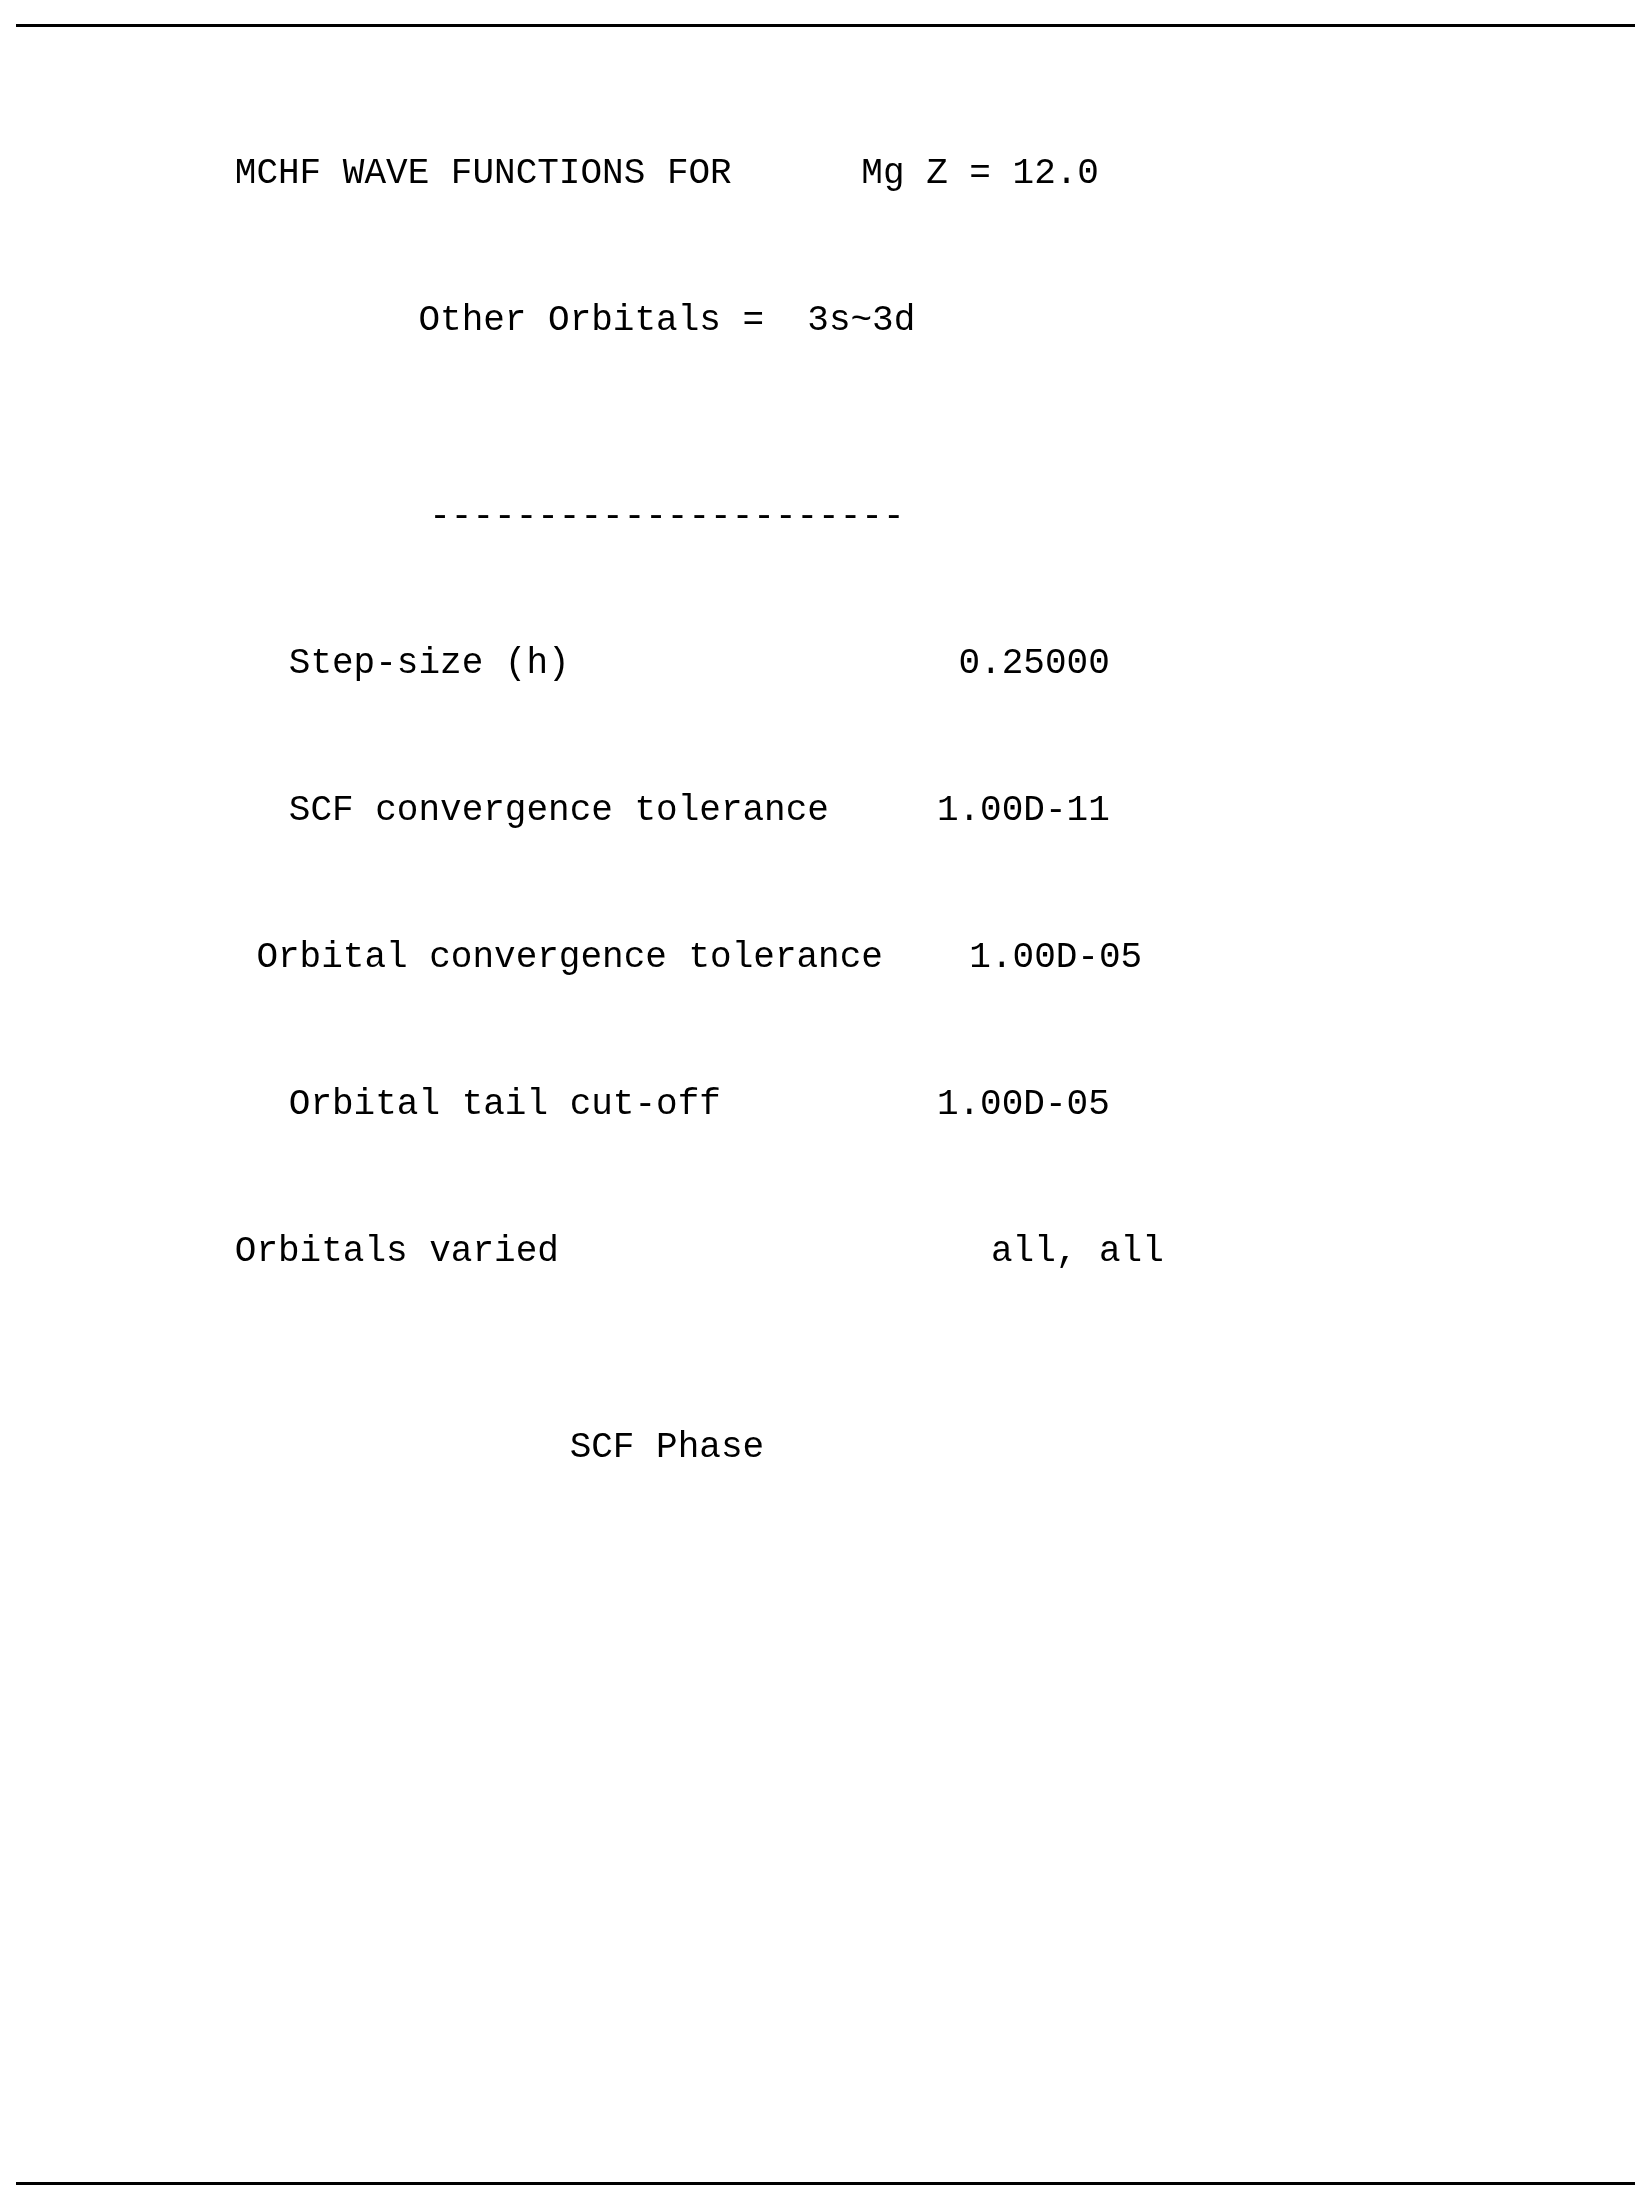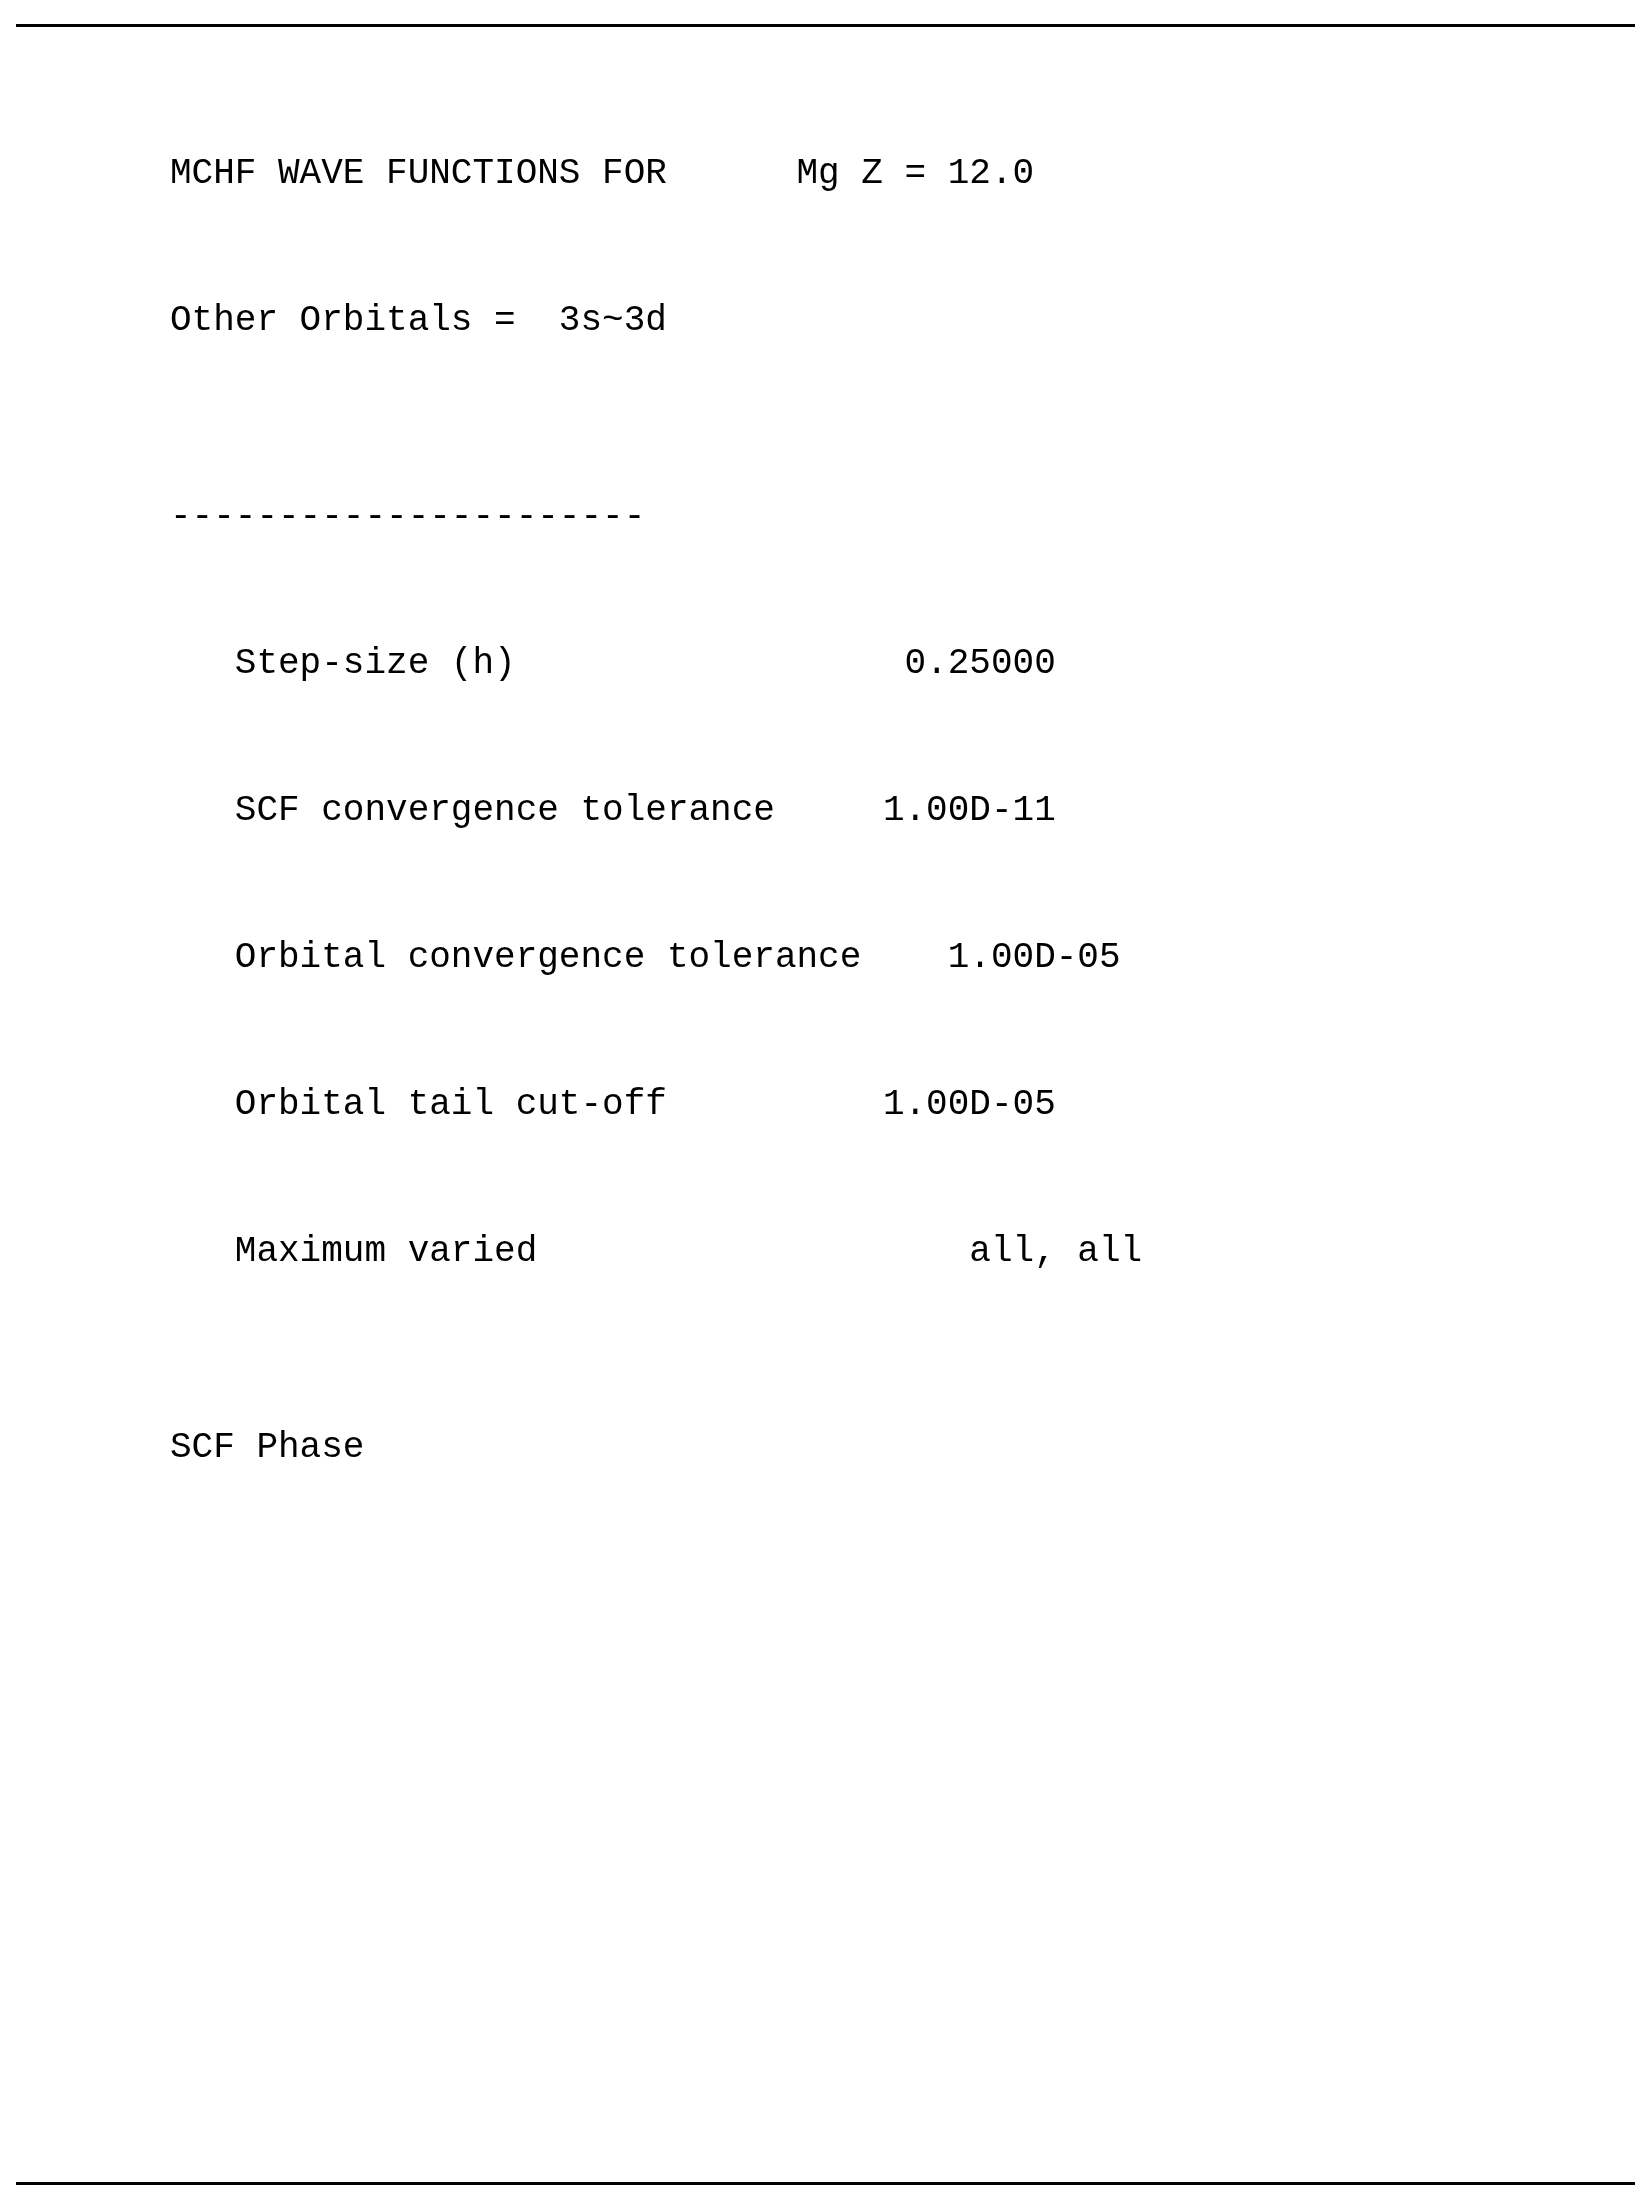--- a/index.html
+++ b/index.html
@@ -6,37 +6,37 @@
     body { width: 1646px; height: 2205px; position: relative; overflow: hidden; }
     .rule { position: absolute; left: 16.3px; width: 1619px; height: 2.5px; background: #000; }
     .rule.top { top: 24px; }
     .rule.bottom { top: 2182px; }
     .listing {
       position: absolute; left: 170px; top: 51px;
       font-family: "Liberation Mono", "DejaVu Sans Mono", monospace;
       font-size: 36px; line-height: 49px; color: #000;
       white-space: pre; letter-spacing: 0px;
     }
-    .line { display: block; height: 49px; }
+    .line { display: block; height: 49px; text-align: center; }
   </style>
 </head>
 <body>
 
 <div class="rule top"></div>
 
 <div class="listing">
   <span class="line">MCHF WAVE FUNCTIONS FOR      Mg Z = 12.0</span>
   <span class="line">Other Orbitals =  3s~3d</span>
 
   <span class="line">----------------------</span>
   <span class="line">   Step-size (h)                  0.25000</span>
   <span class="line">   SCF convergence tolerance     1.00D-11</span>
   <span class="line">   Orbital convergence tolerance    1.00D-05</span>
   <span class="line">   Orbital tail cut-off          1.00D-05</span>
-  <span class="line">   Maximum varied                    all, all</span>
+  <span class="line">   Orbitals varied                    all, all</span>
 
   <span class="line">SCF Phase</span>
   
   
   
   
 
   
   
   

